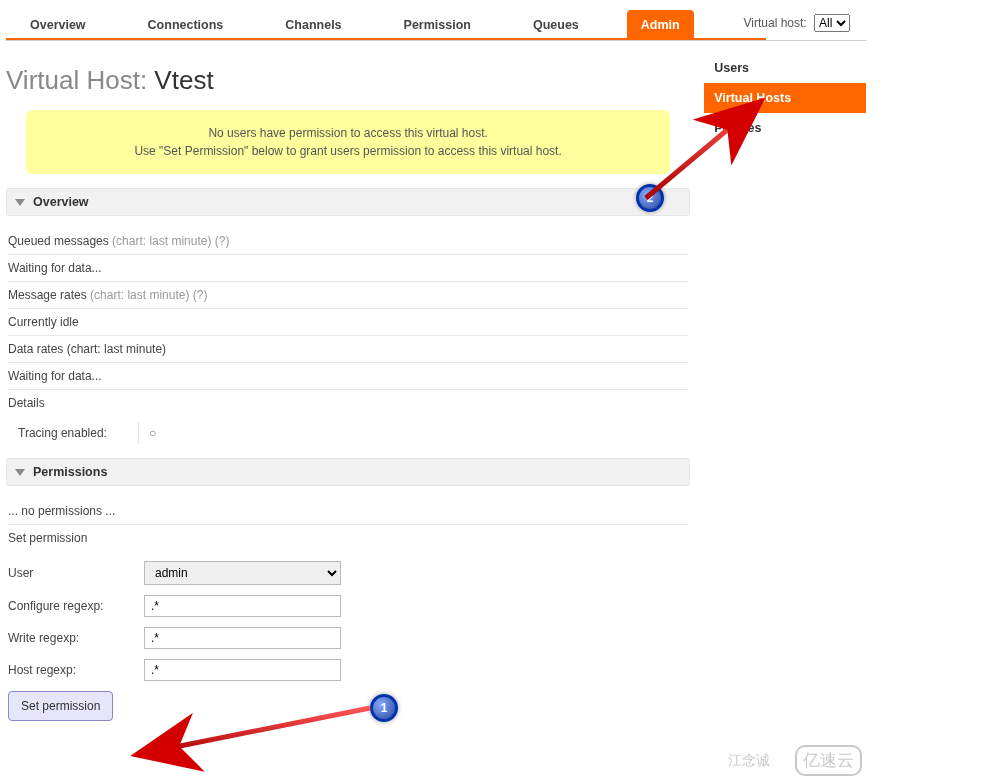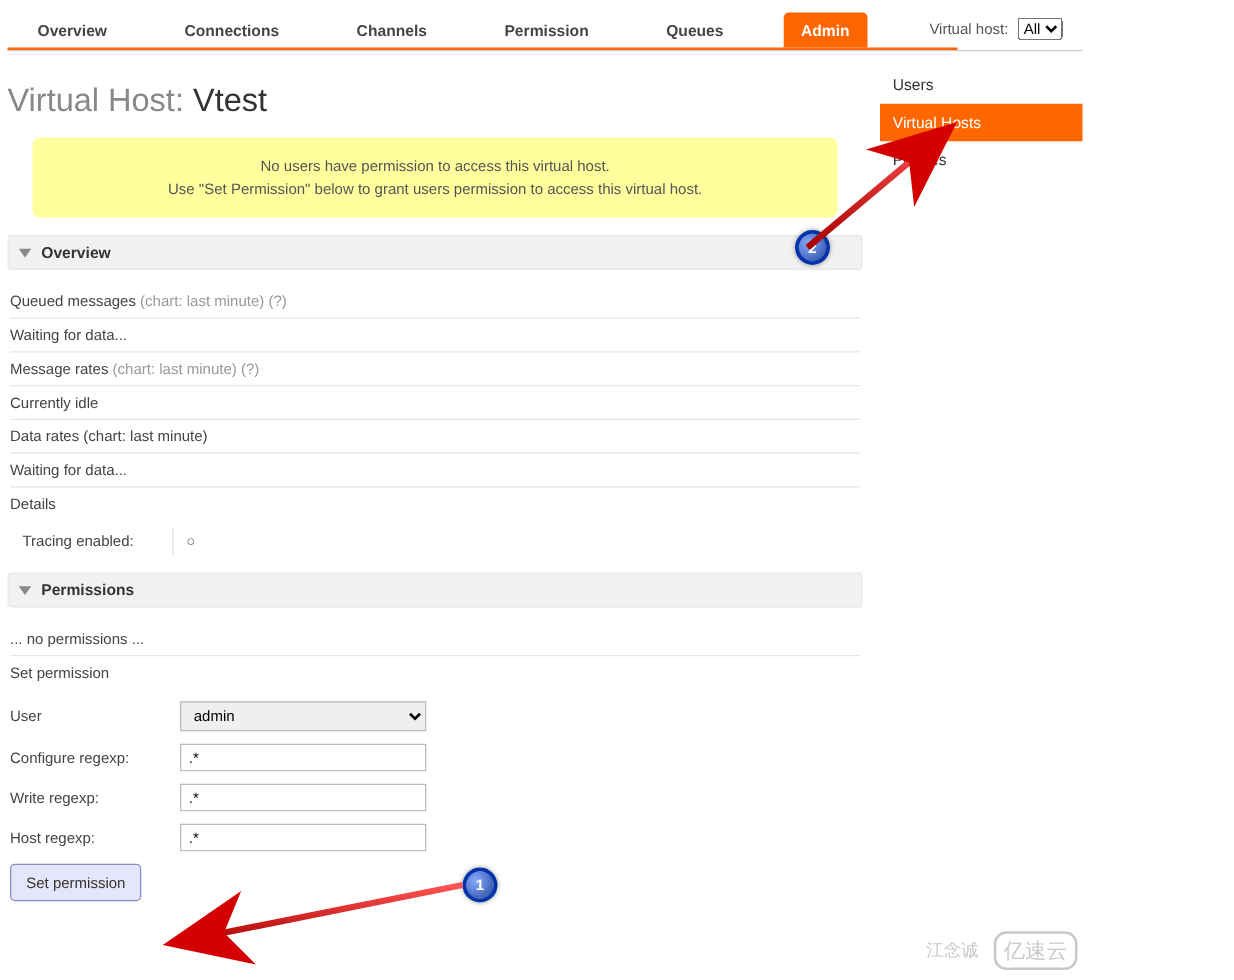--- a/index.html
+++ b/index.html
@@ -71,21 +71,21 @@
     padding-right: 6px;
   }
   .side {
     width: 175px;
     margin-left: 8px;
     margin-top: 4px;
   }
   .side-item {
     display: block;
     padding: 8px 10px;
-    font-weight: normal;
+    font-weight: bold;
     font-size: 12.5px;
     color: #333;
     cursor: pointer;
   }
   .side-item.active {
     background: #FF6600;
     color: #fff;
   }
   h1.page-title {
     font-family: "Trebuchet MS", Verdana, sans-serif;
@@ -203,21 +203,21 @@
   }
   .watermark {
     position: absolute;
     right: 10px;
     bottom: 8px;
     color: #bbb;
     font-size: 14px;
     font-family: "Microsoft YaHei", sans-serif;
     display: flex;
     align-items: center;
-    gap: 12px;
+    gap: 25px;
     opacity: .8;
   }
   .watermark .cloud {
     border: 2px solid #bbb;
     border-radius: 10px;
     padding: 2px 6px;
     font-size: 17px;
   }
 </style>
 </head>

